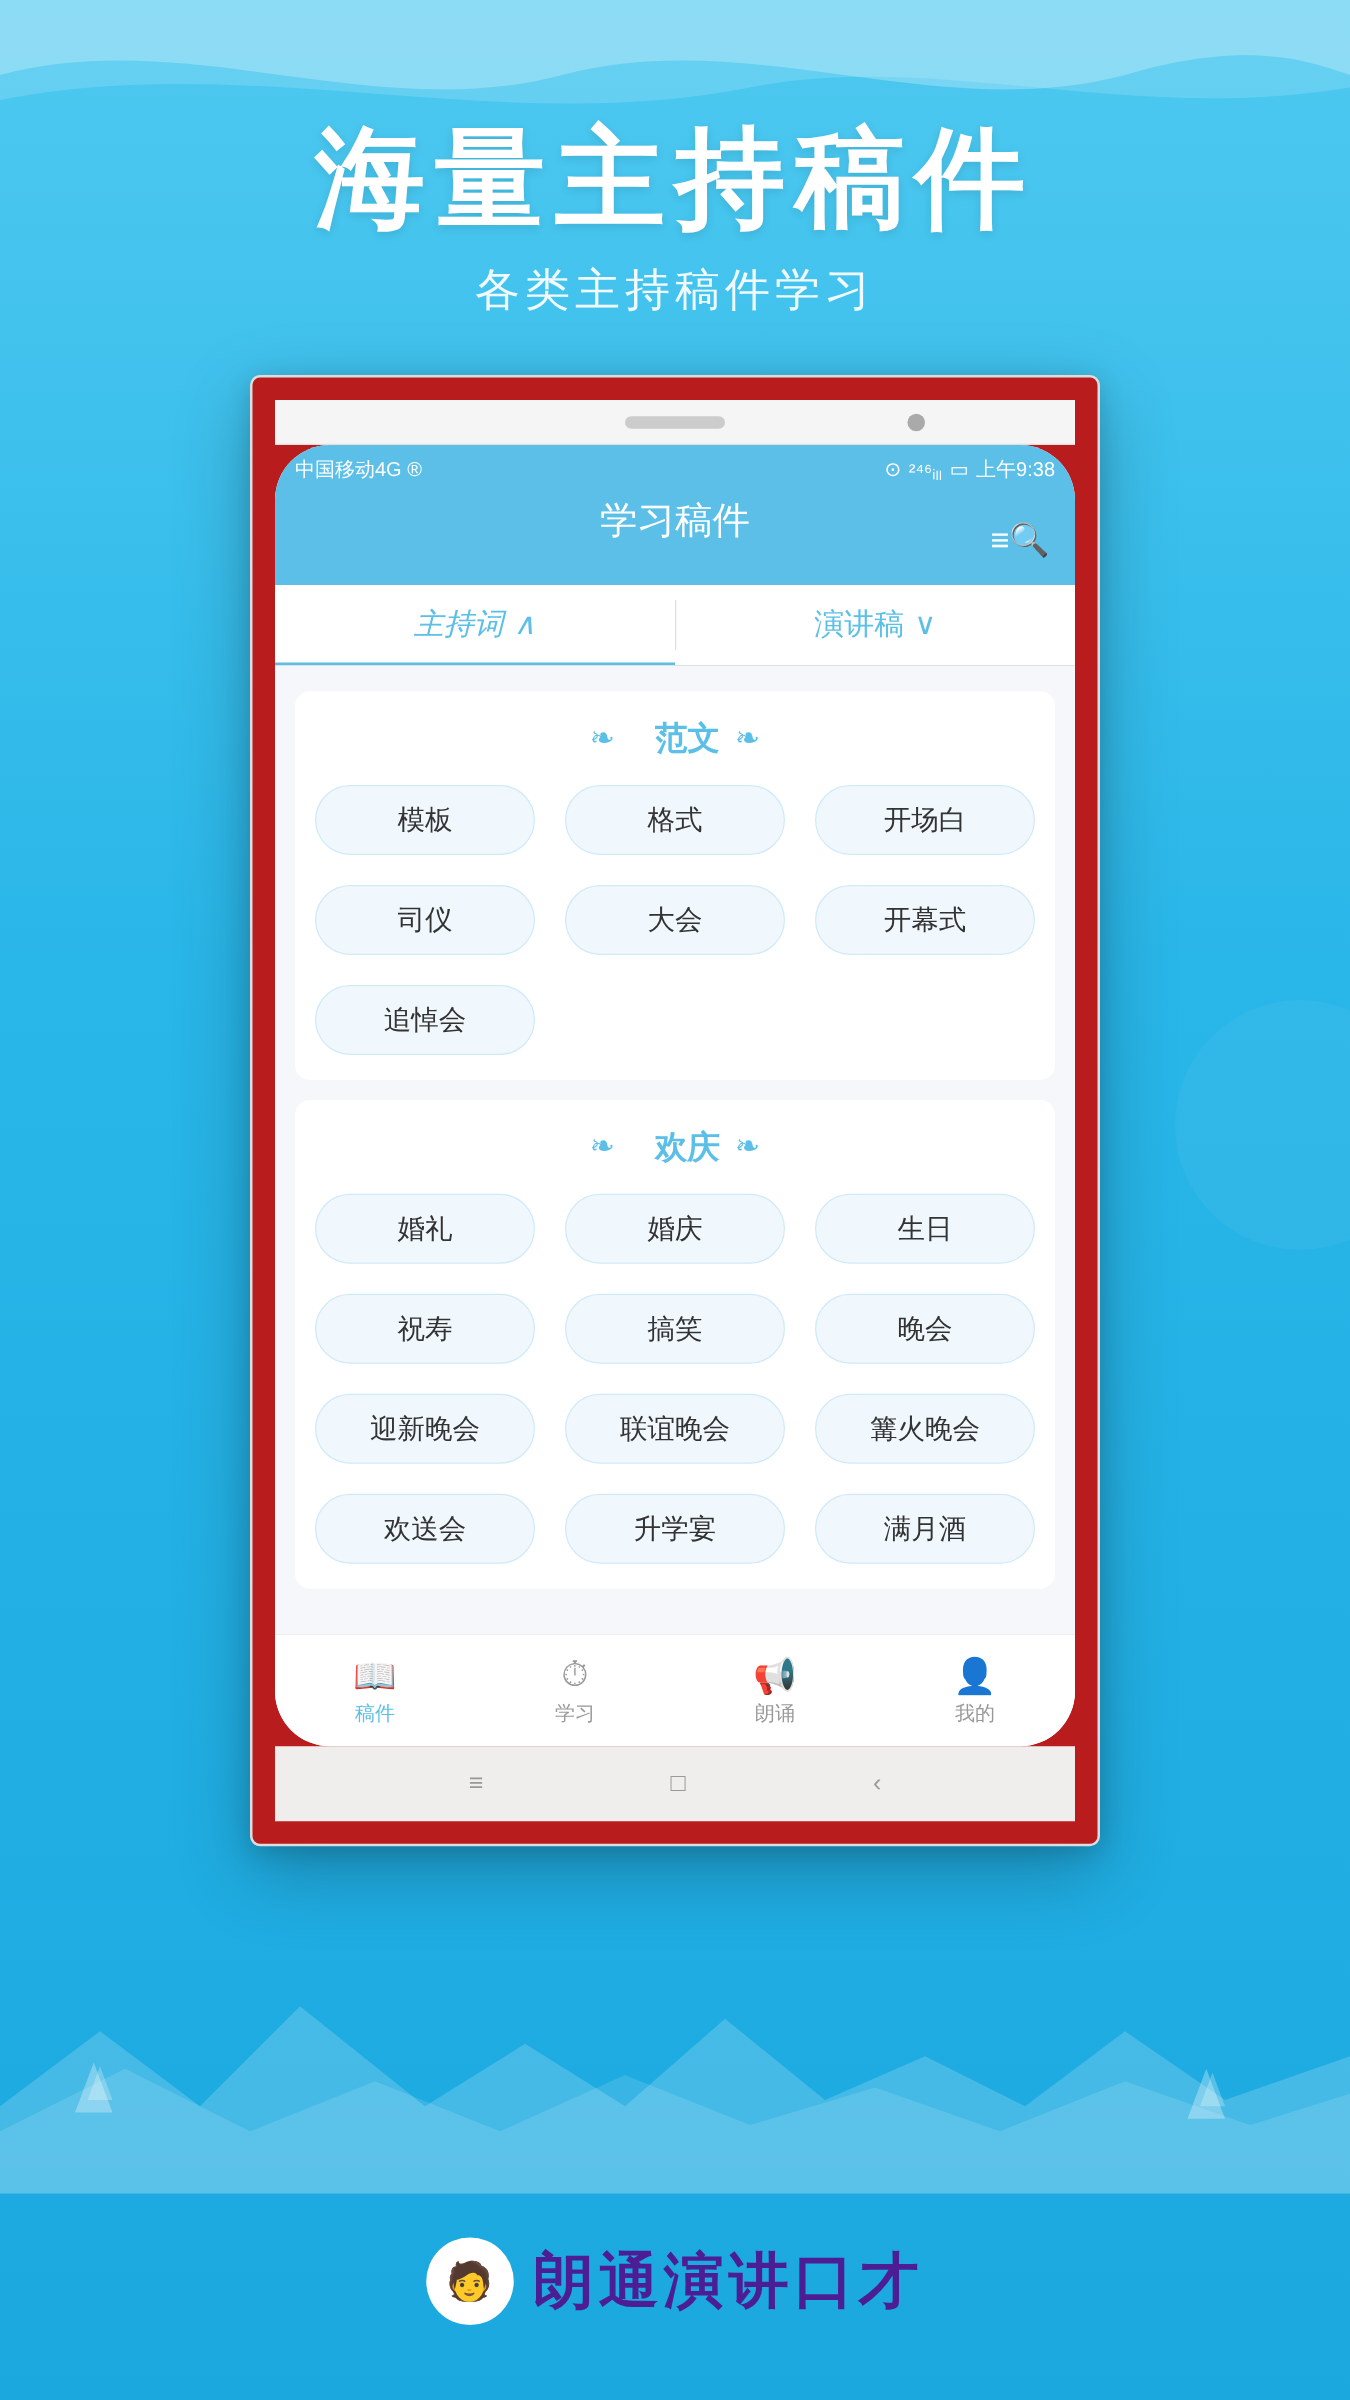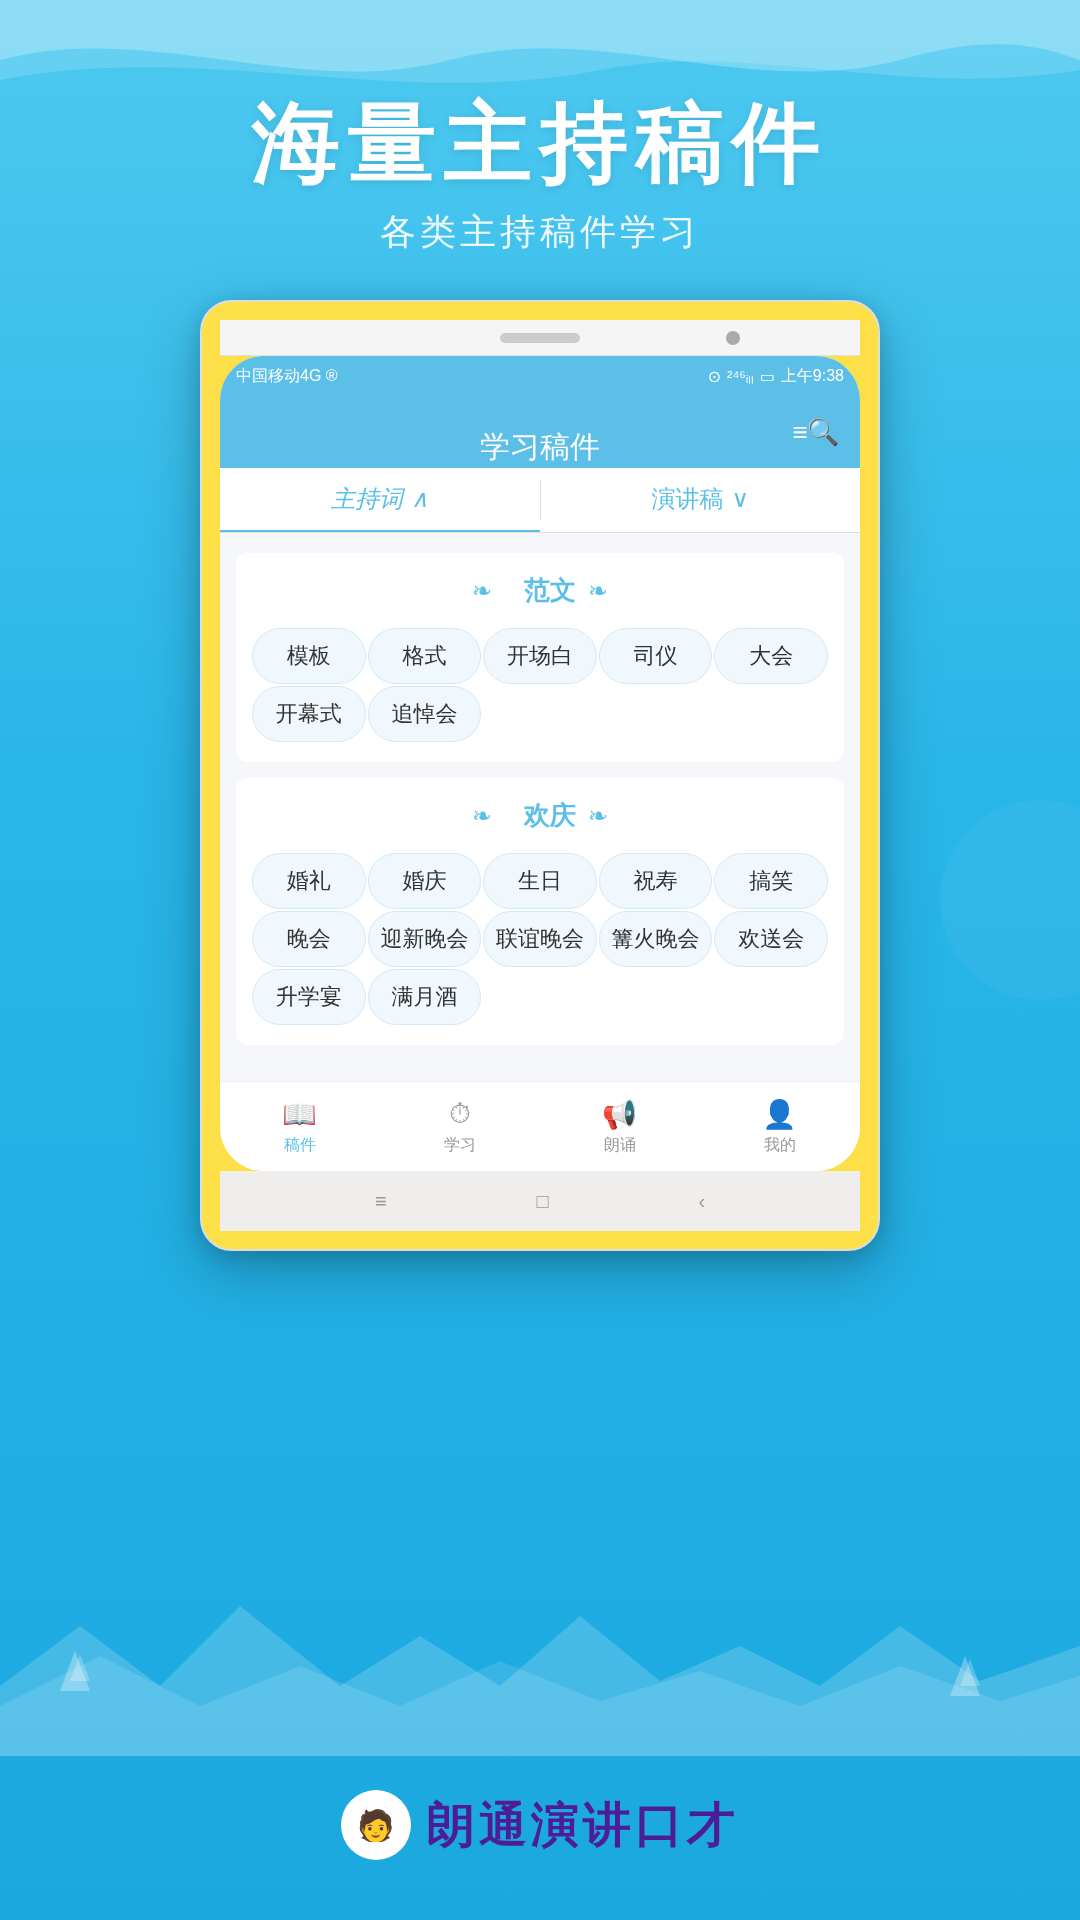--- a/index.html
+++ b/index.html
@@ -65,22 +65,22 @@
     .phone-container {
       position: absolute;
       top: 300px;
       left: 50%;
       transform: translateX(-50%);
       z-index: 10;
       width: 680px;
     }
 
     .phone-frame {
-      background: #fde047;
-      border-radius: 32px;
+      background: #b91c1c;
+      border-radius: 8px;
       padding: 18px;
       box-shadow: 0 20px 60px rgba(0,0,0,0.25), 0 4px 20px rgba(0,0,0,0.15);
       border: 2px solid #ddd;
     }
 
     .phone-inner {
       background: white;
       border-radius: 44px;
       overflow: hidden;
       position: relative;
@@ -131,21 +131,21 @@
     }
 
     .status-left { font-size: 16px; }
     .status-right { display: flex; align-items: center; gap: 6px; font-size: 16px; }
 
     
     .app-header {
       background: #5bbfe8;
       height: 72px;
       display: flex;
-      align-items: flex-end;
+      align-items: flex-start;
       justify-content: center;
       position: relative;
       color: white;
       font-size: 30px;
       font-weight: 500;
     }
 
     .header-search-icon {
       position: absolute;
       right: 20px;
@@ -216,22 +216,22 @@
     }
 
     .category-deco {
       font-size: 24px;
       color: #5bbfe8;
     }
 
     
     .tags-grid {
       display: grid;
-      grid-template-columns: repeat(5, 1fr);
-      gap: 2px;
+      grid-template-columns: repeat(3, 1fr);
+      gap: 24px;
     }
 
     .tag-item {
       background: #f0f8fe;
       border: 1px solid #d0eaf8;
       border-radius: 50px;
       height: 56px;
       display: flex;
       align-items: center;
       justify-content: center;

